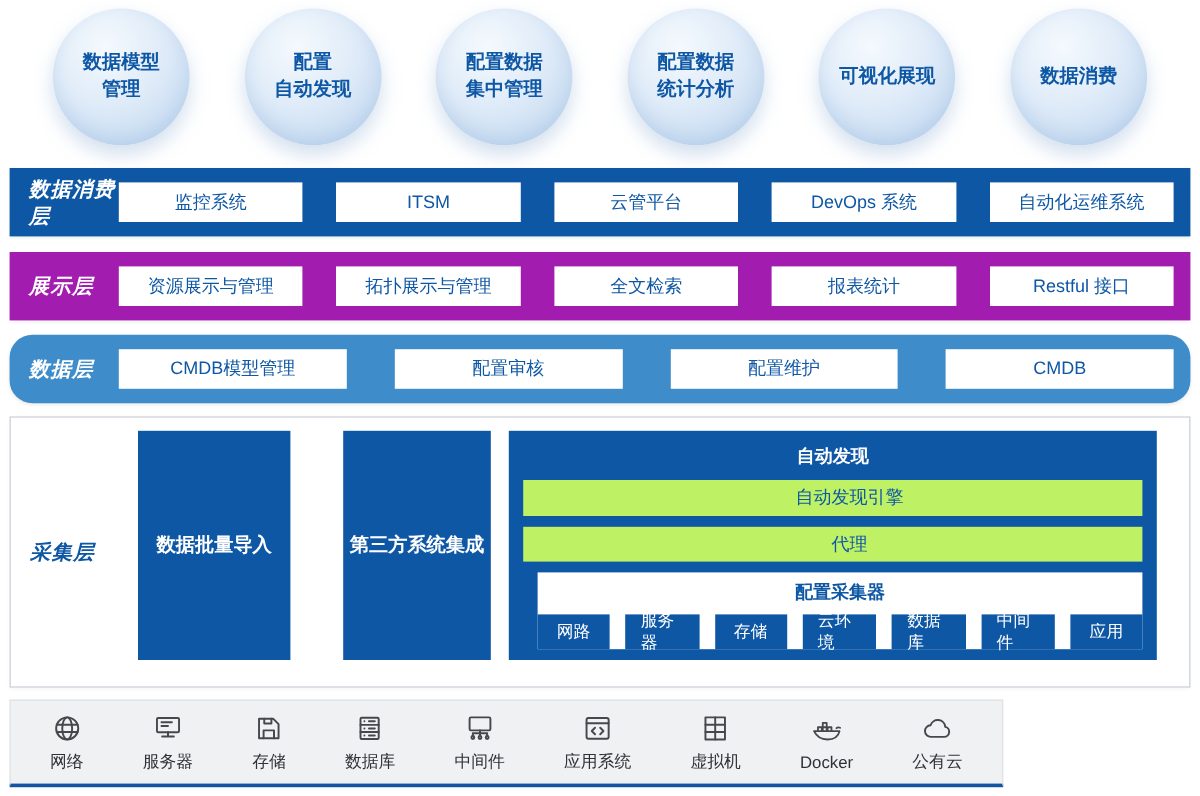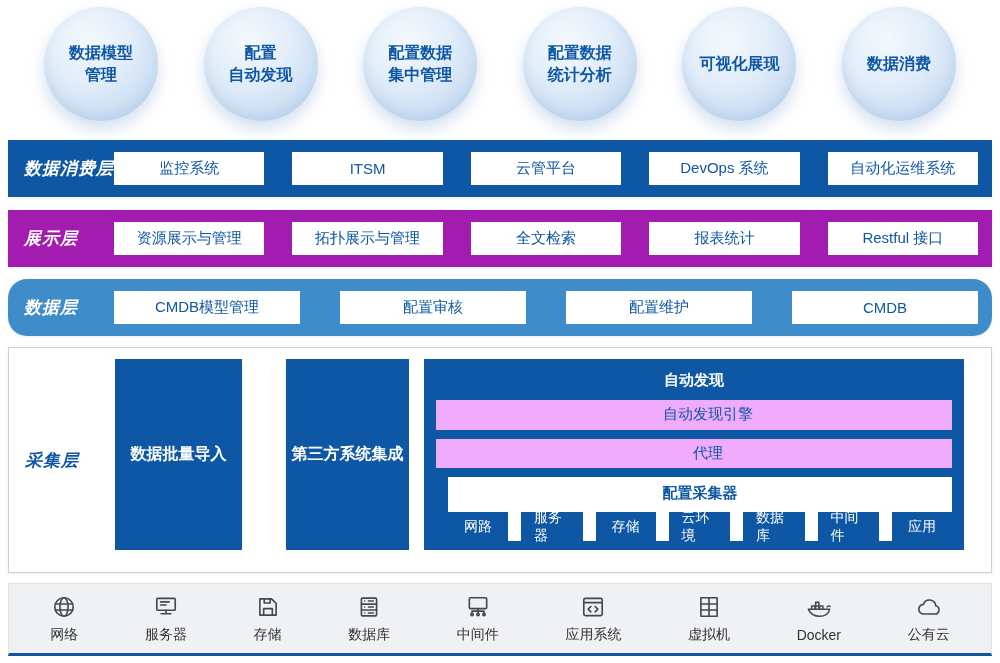--- a/index.html
+++ b/index.html
@@ -15,42 +15,42 @@
     background:radial-gradient(circle at 38% 28%, #f4f9fd 0%, #e2edf9 40%, #c8dcf2 80%, #b9d2ec 100%);
     box-shadow:0 8px 16px rgba(125,163,205,.35), inset 0 -6px 12px rgba(140,175,215,.25);
     color:#0e57a5; font-weight:bold; font-size:16px; line-height:1.4; white-space:pre-line;
   }
 
   
   .layer-bar { position:absolute; left:8px; width:984px; height:57px; display:flex; align-items:center; box-shadow:0 1px 3px rgba(0,0,0,.08); }
   .bar-1 { top:140px; background:#0e57a5; }
   .bar-2 { top:210px; background:#a21caf; }
   .bar-3 { top:279px; background:#3e8cca;border-radius:19px; }
-  .layer-label { width:106px; padding-left:16px; color:#fff; font-weight:bold; font-style:italic; font-size:17px; letter-spacing:1px; flex:none; }
+  .layer-label { width:91px; padding-left:16px; color:#fff; font-weight:bold; font-style:italic; font-size:17px; letter-spacing:1px; flex:none; }
   .layer-items { flex:1; display:flex; gap:28px; padding-right:14px; }
   .bar-3 .layer-items { gap:40px; }
   .layer-item { flex:1; height:33px; background:#fff; display:flex; align-items:center; justify-content:center; color:#0e57a5; font-size:15px; }
 
   
   .collection { position:absolute; left:8px; top:347px; width:984px; height:226px; background:#fff; border:1px solid #c9cfd6; box-shadow:0 1px 4px rgba(0,0,0,.06); display:flex; }
   .collection-label { width:106px; flex:none; display:flex; align-items:center; padding-left:16px; color:#0e57a5; font-weight:bold; font-style:italic; font-size:17px; letter-spacing:1px; }
   .collection-content { flex:1; display:flex; gap:15px; padding:11px 27px 22px 0; }
   .vert-box { background:#0e57a5; color:#fff; font-weight:bold; font-size:16px; display:flex; align-items:center; justify-content:center; text-align:center; }
   .vert-box.v1 { width:127px; }
   .vert-box.v2 { width:123px;margin-left:29px; }
   .auto-discovery { flex:1; background:#0e57a5; padding:9px 12px 9px; display:flex; flex-direction:column; }
   .ad-title { color:#fff; font-weight:bold; font-size:15px; text-align:center; padding:3px 0 1px; }
-  .ad-row { height:31px; background:#f0abfc; margin-top:9px; display:flex; align-items:center; justify-content:center; color:#0e57a5; font-size:15px;padding-left:28px; }
+  .ad-row { height:31px; background:#bef264; margin-top:9px; display:flex; align-items:center; justify-content:center; color:#0e57a5; font-size:15px;padding-left:28px; }
   .collector { margin-top:9px; flex:1; background:#fff; padding-top:7px;margin-left:12px; }
   .collector-title { text-align:center; color:#0e57a5; font-weight:bold; font-size:15px; }
   .collector-items { display:flex; justify-content:center; gap:13px; margin-top:9px; }
   .collector-item { height:29px; background:#0e57a5; color:#fff; font-size:14px; display:flex; align-items:center; justify-content:center; padding:0 13px; min-width:60px; }
 
   
-  .bottom-bar { position:absolute; left:8px; top:583px; width:984px; height:73px; background:#f0f1f2; border:1px solid #dfe1e4; border-bottom:3px solid #1355a0; display:flex; align-items:center; justify-content:space-around; padding:0 8px; }
+  .bottom-bar { position:absolute; left:8px; top:583px; width:828px; height:73px; background:#f0f1f2; border:1px solid #dfe1e4; border-bottom:3px solid #1355a0; display:flex; align-items:center; justify-content:space-around; padding:0 8px; }
   .bottom-item { display:flex; flex-direction:column; align-items:center; gap:5px; }
   .bottom-item .icon { height:27px; display:flex; align-items:center; }
   .bottom-item svg { display:block; }
   .bottom-label { font-size:14px; color:#2f3135; }
 </style>
 </head>
 <body>
 
 <div class="canvas">
 

